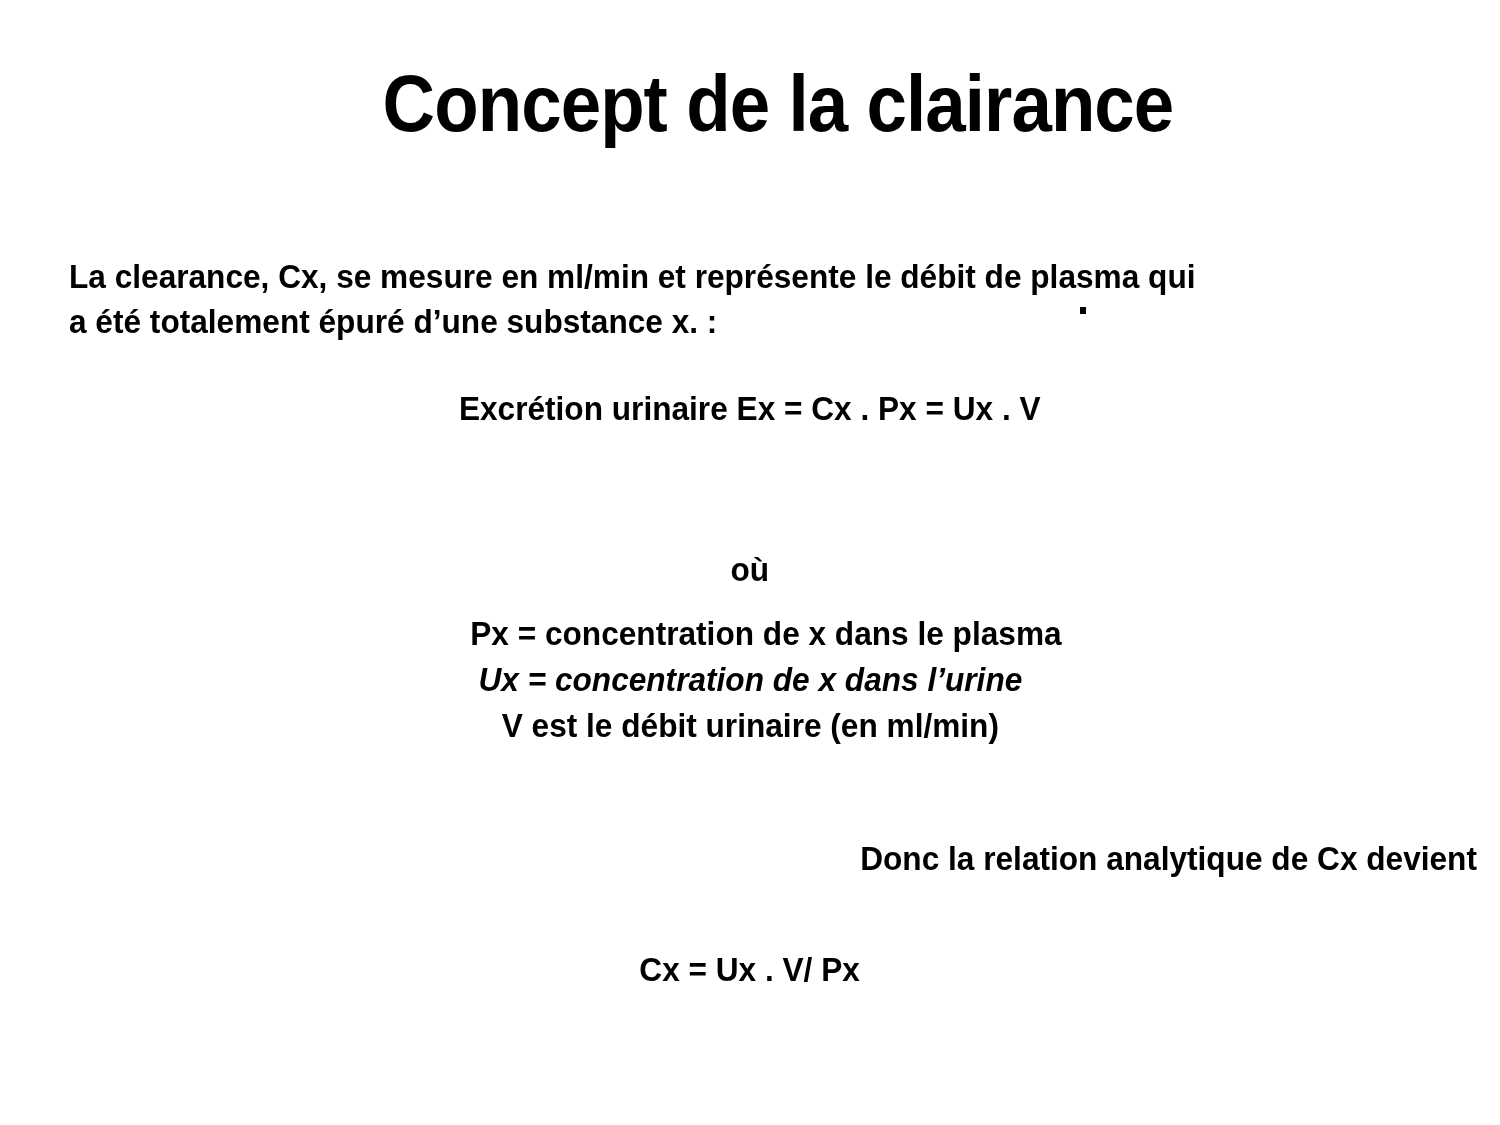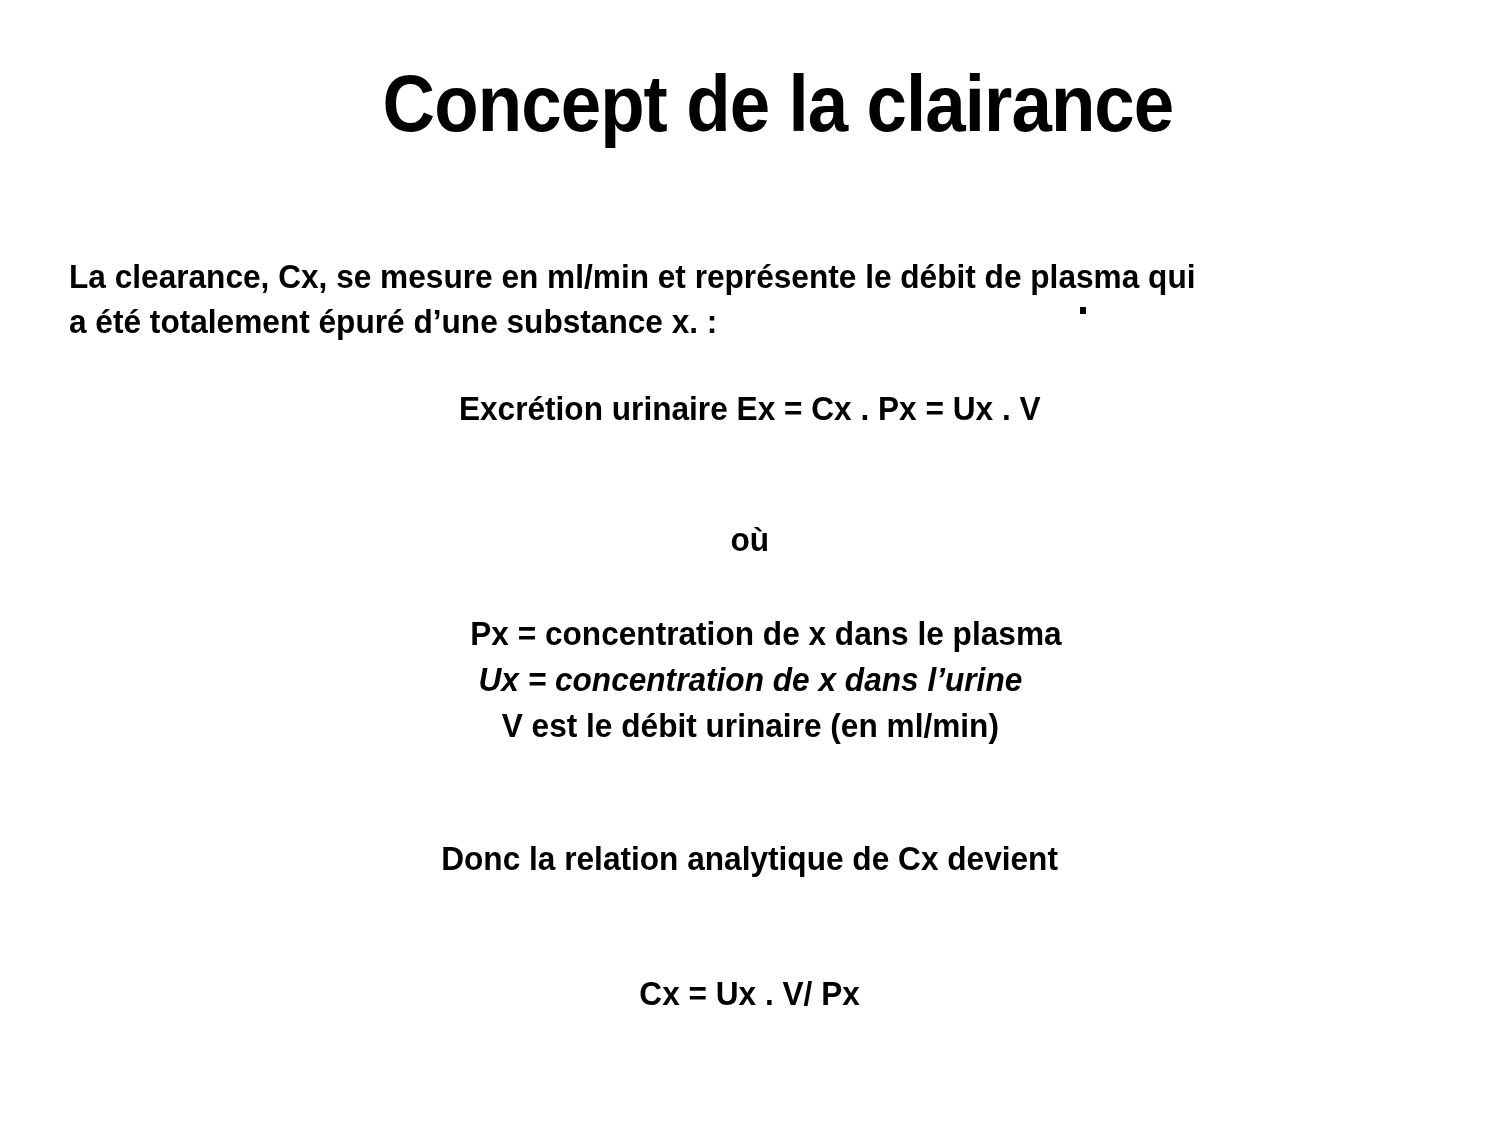--- a/index.html
+++ b/index.html
@@ -58,26 +58,26 @@
       font-weight: bold;
       font-size: 34px;
       line-height: 46px;
       white-space: nowrap;
     }
     .center-line span {
       display: inline-block;
       transform: scaleX(0.93);
     }
     .eq1 { top: 385px; }
-    .ou { top: 516px; }
+    .ou { top: 546px; }
     .def1 { top: 610px; margin-left: 16px; }
     .def2 { top: 656px; font-style: italic; }
     .def3 { top: 702px; }
-    .donc { top: 835px; }
-    .eq2 { top: 970px; }
+    .donc { top: 835px; text-align: right; }
+    .eq2 { top: 946px; }
   </style>
 </head>
 <body>
 
 <h1 class="slide-title">Concept de la clairance</h1>
 
 <div class="intro">
   <span class="line">La clearance, Cx, se mesure en ml/min et représente le débit de plasma qui</span>
   <span class="line">a été totalement épuré d’une substance x. :</span>
 </div>

